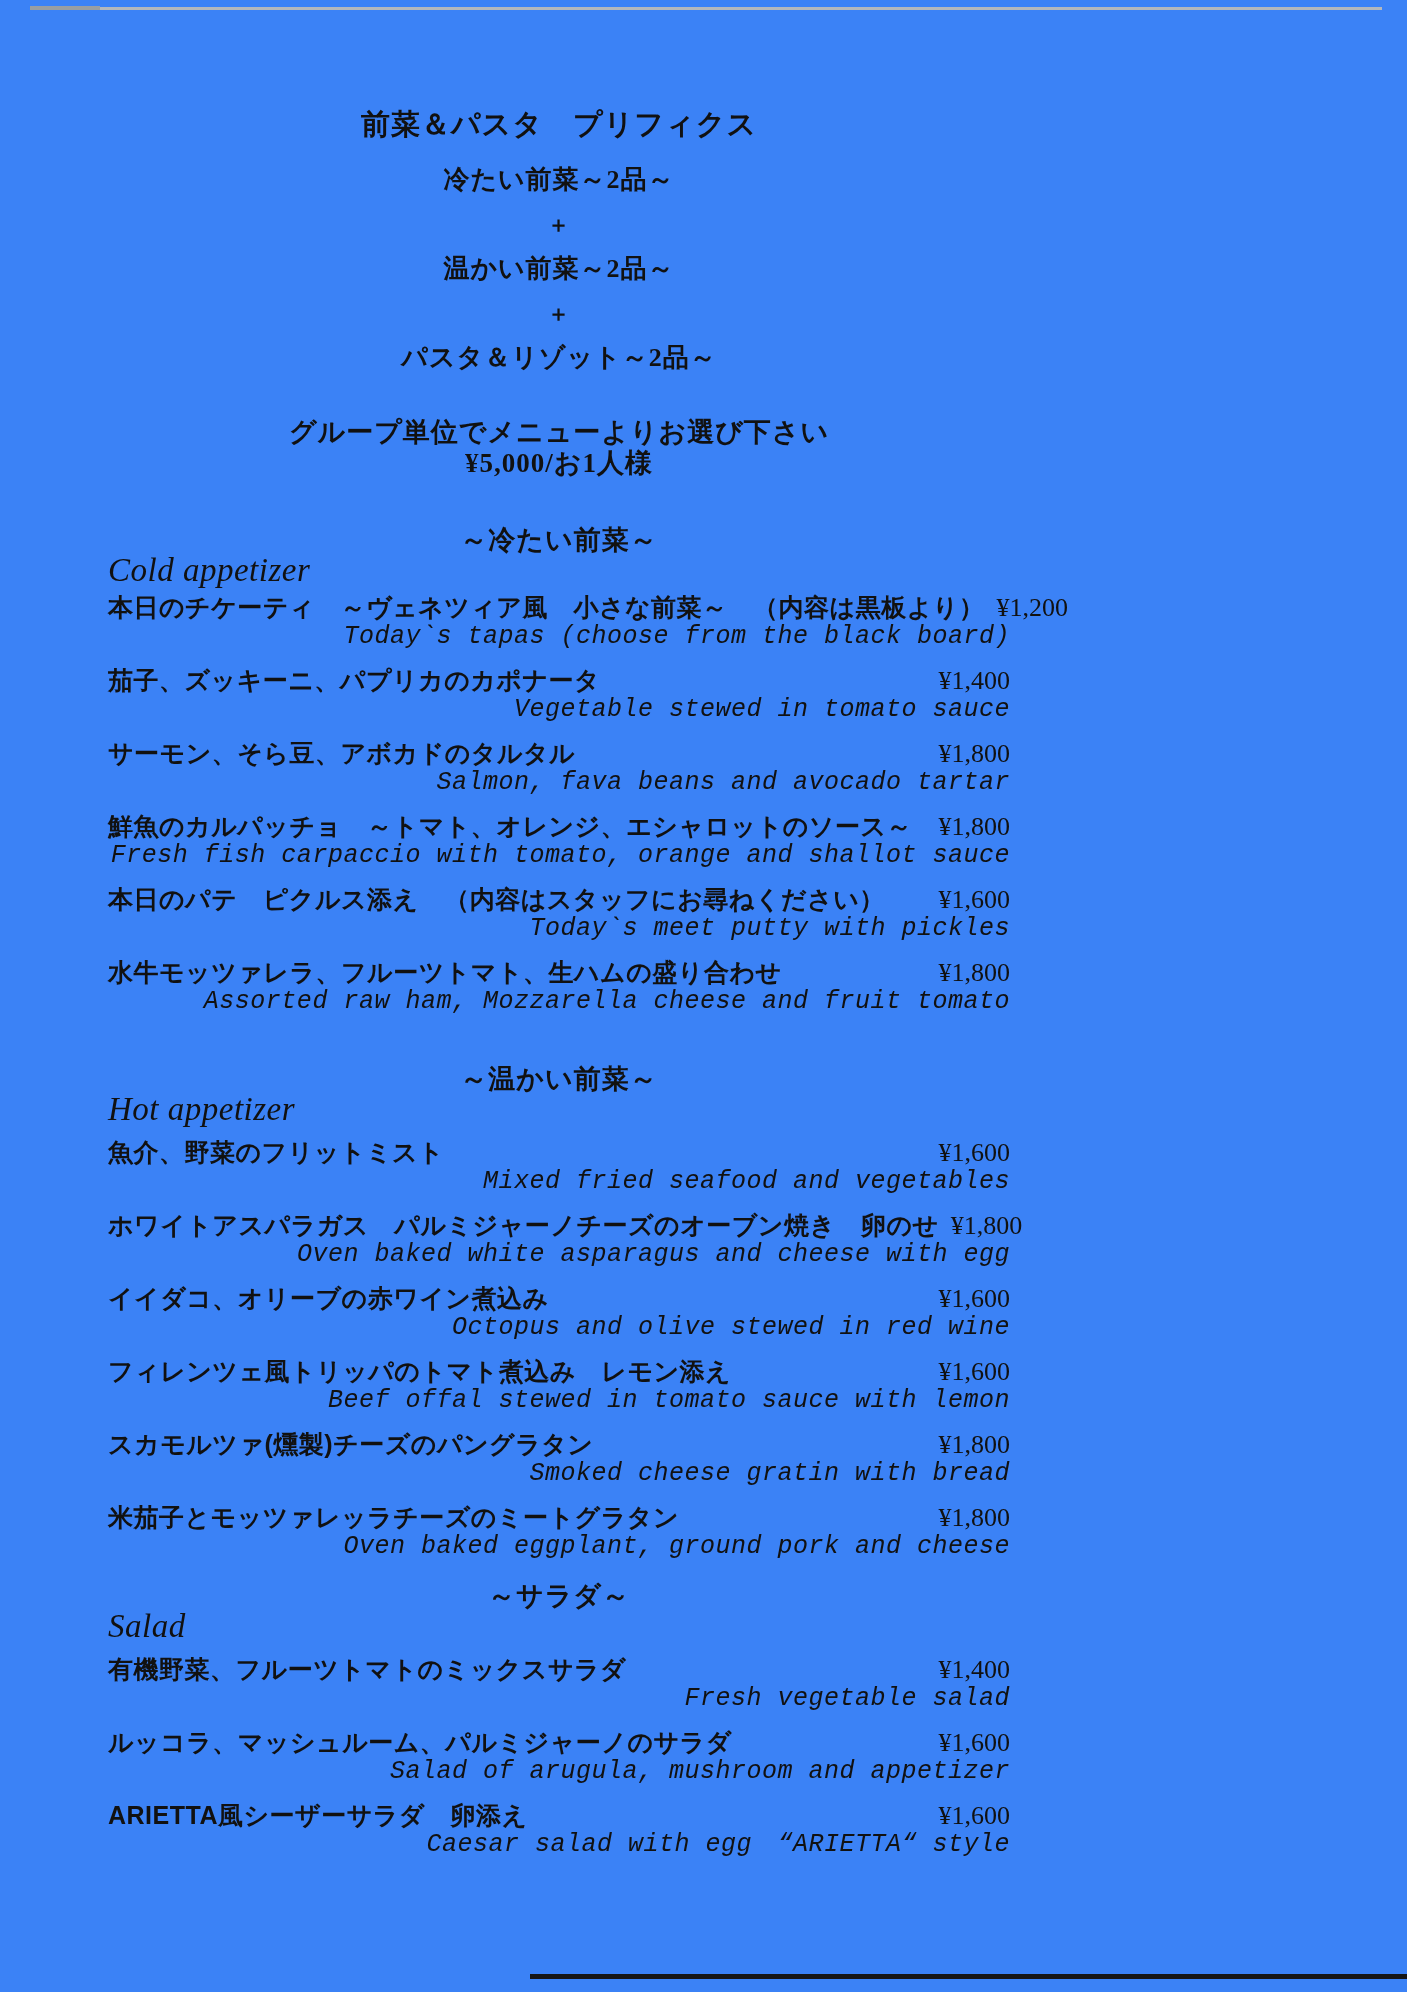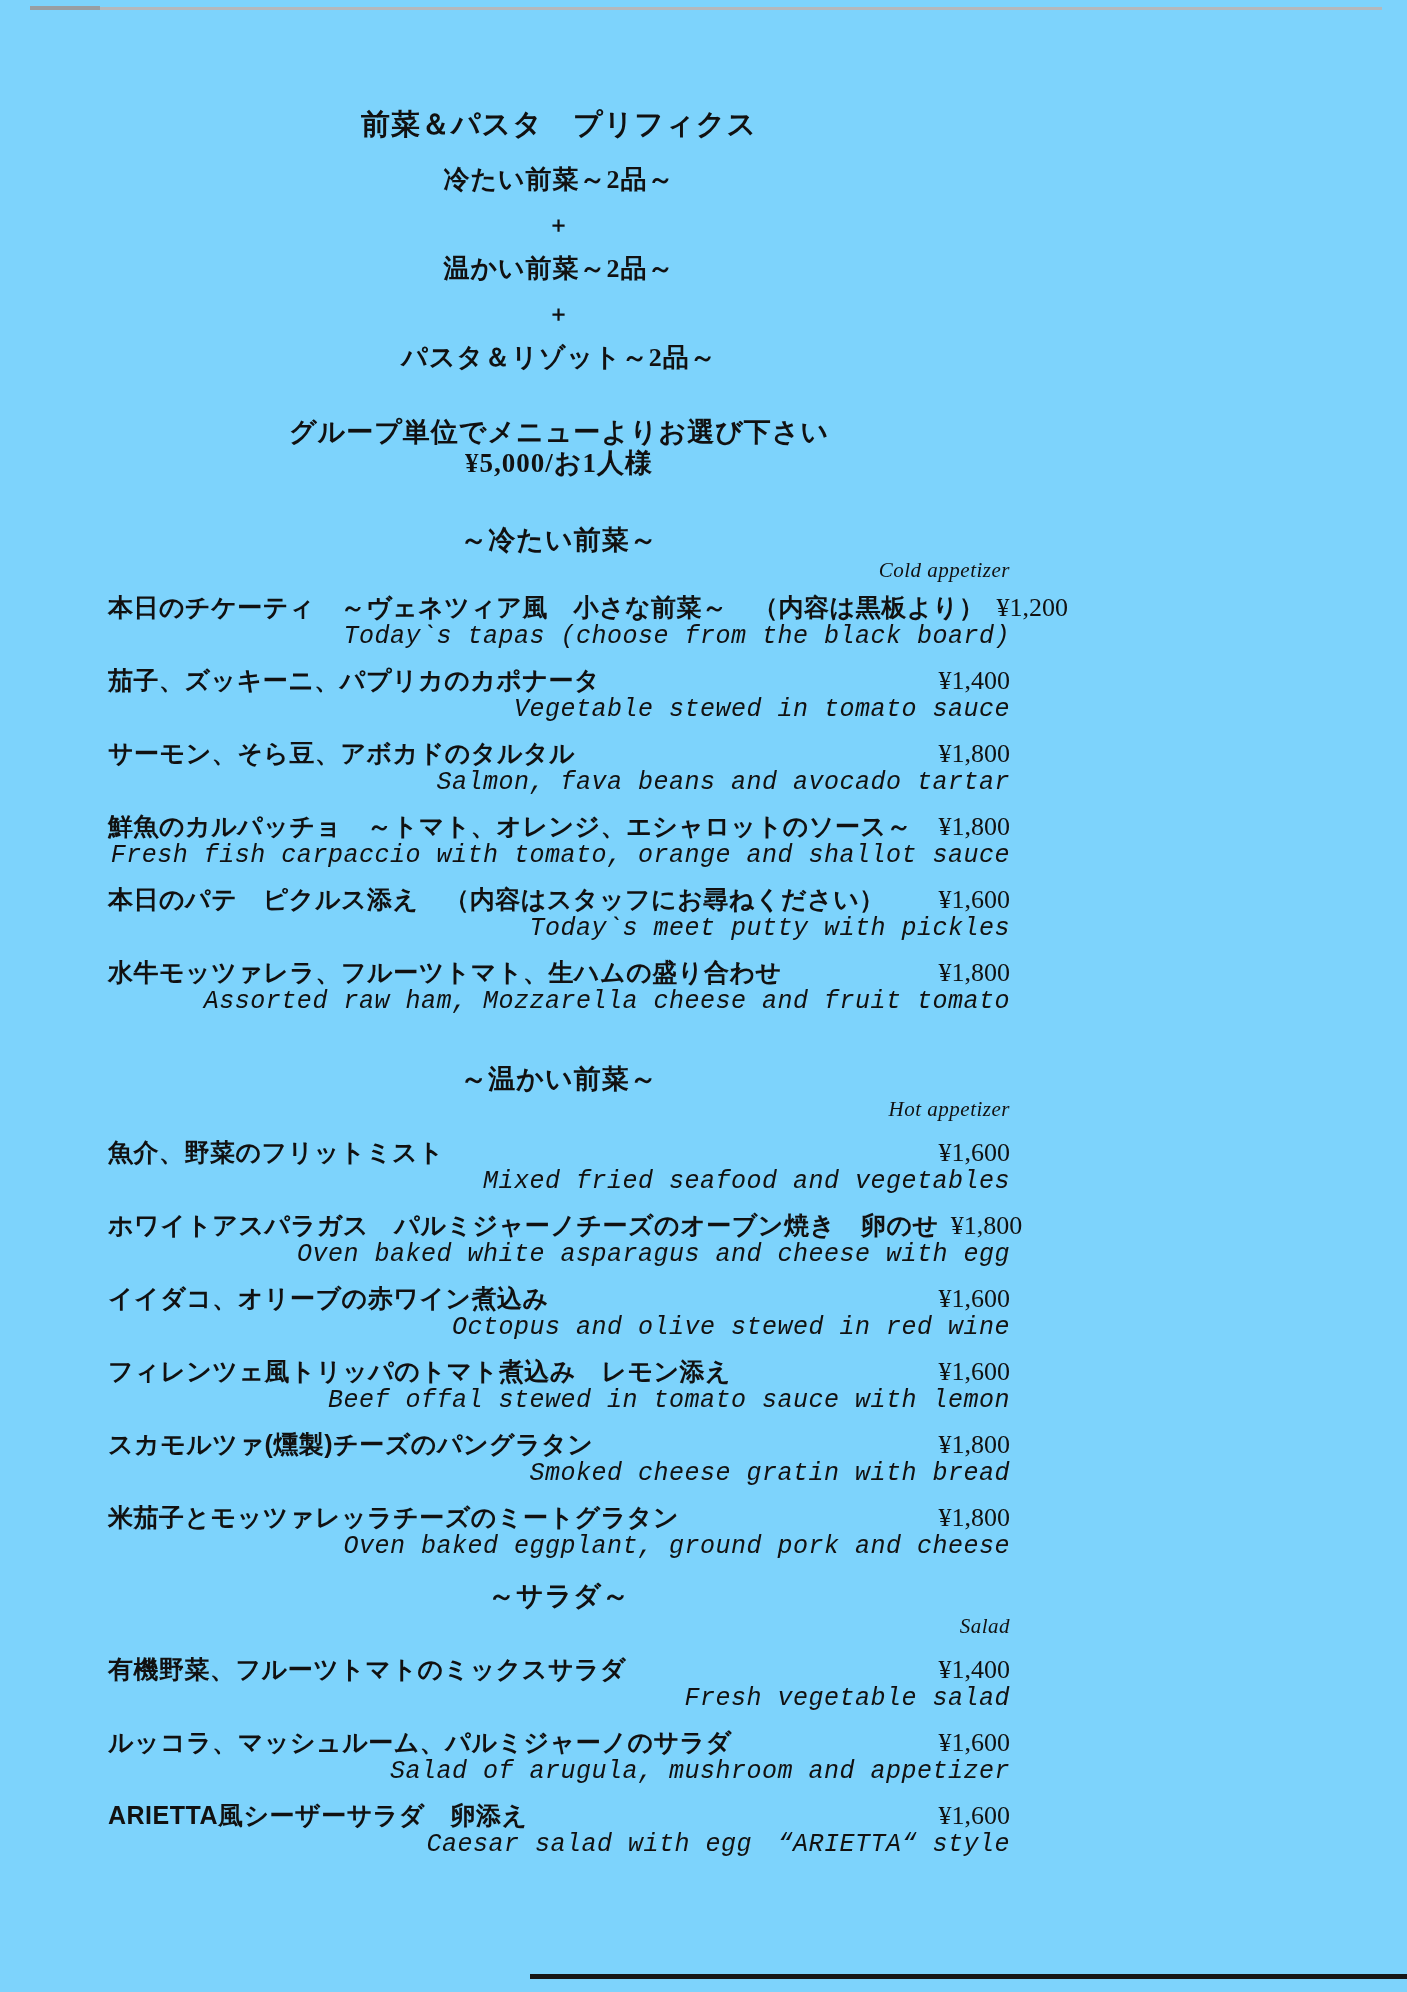--- a/index.html
+++ b/index.html
@@ -4,21 +4,21 @@
 <style>
   html, body {
     margin: 0;
     padding: 0;
     background: #ffffff;
   }
   .page {
     position: relative;
     width: 1407px;
     height: 1992px;
-    background: #7dd3fc;
+    background: #3b82f6;
     overflow: hidden;
     font-family: "Liberation Serif", serif;
     color: #111;
   }
   
   .scan-top-line {
     position: absolute;
     left: 30px; top: 7px;
     width: 1352px; height: 3px;
     background: #b4b8bc;
@@ -87,22 +87,22 @@
 
   .sec-head-jp {
     text-align: center;
     font-size: 27px;
     line-height: 30px;
     font-weight: bold;
     font-family: "Liberation Sans", sans-serif;
     letter-spacing: 1px;
   }
   .sec-head-en {
-    text-align: right;
-    font-size: 21px;
+    text-align: left;
+    font-size: 33px;
     line-height: 30px;
     font-style: italic;
     font-family: "Liberation Serif", serif;
     letter-spacing: 0.5px;
   }
   .menu-section .items { margin-top: 14px; }
   .sections > .menu-section:nth-child(1) .items { margin-top: 8px; }
 
   .item { margin-bottom: 15px; }
   .item-top {

